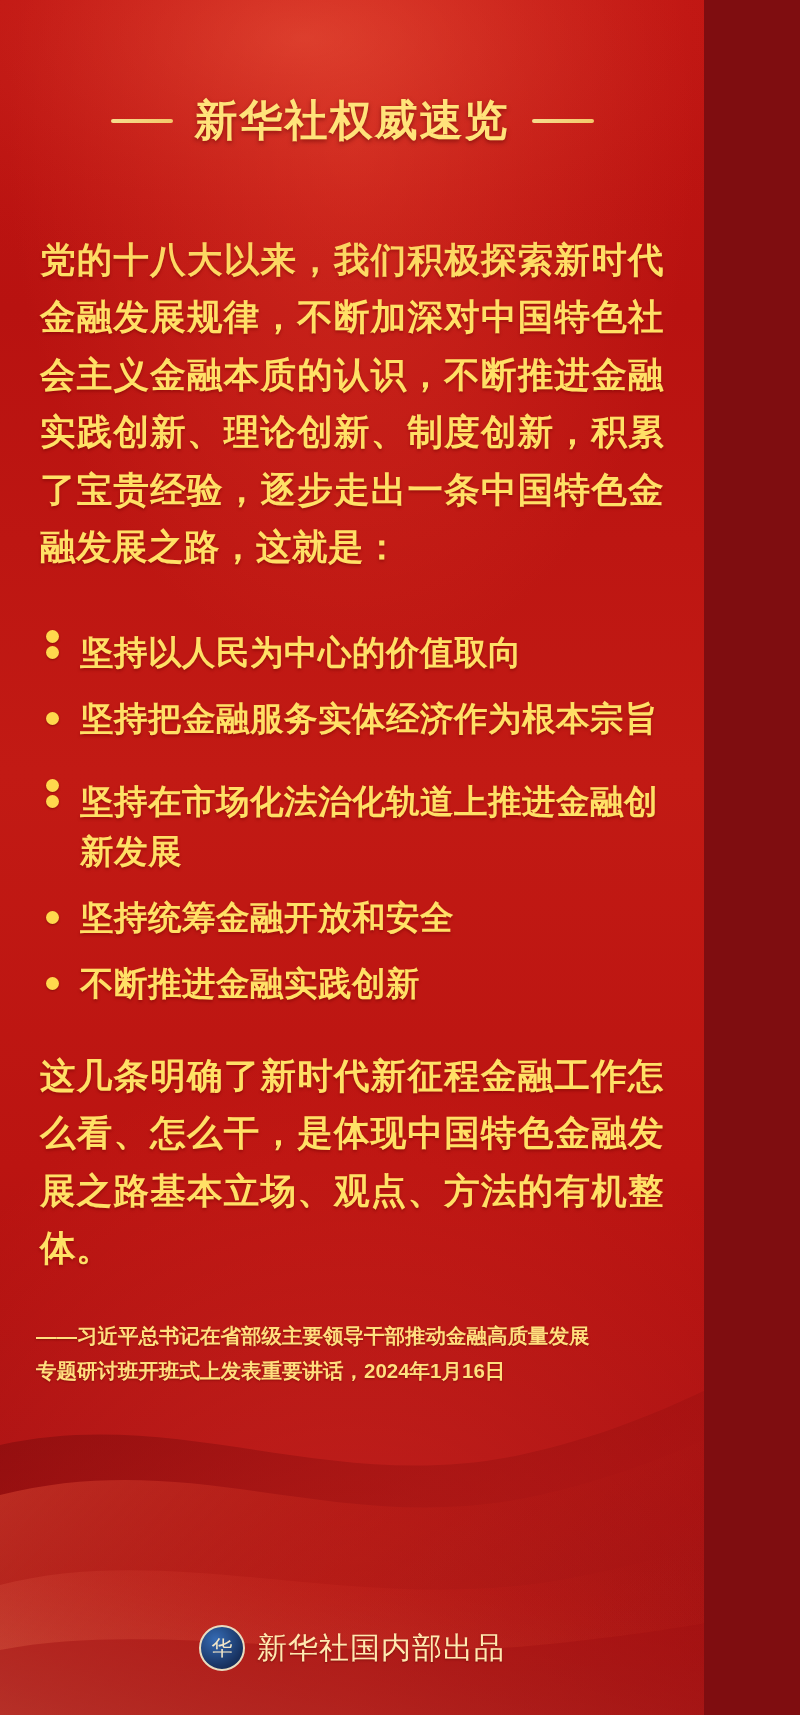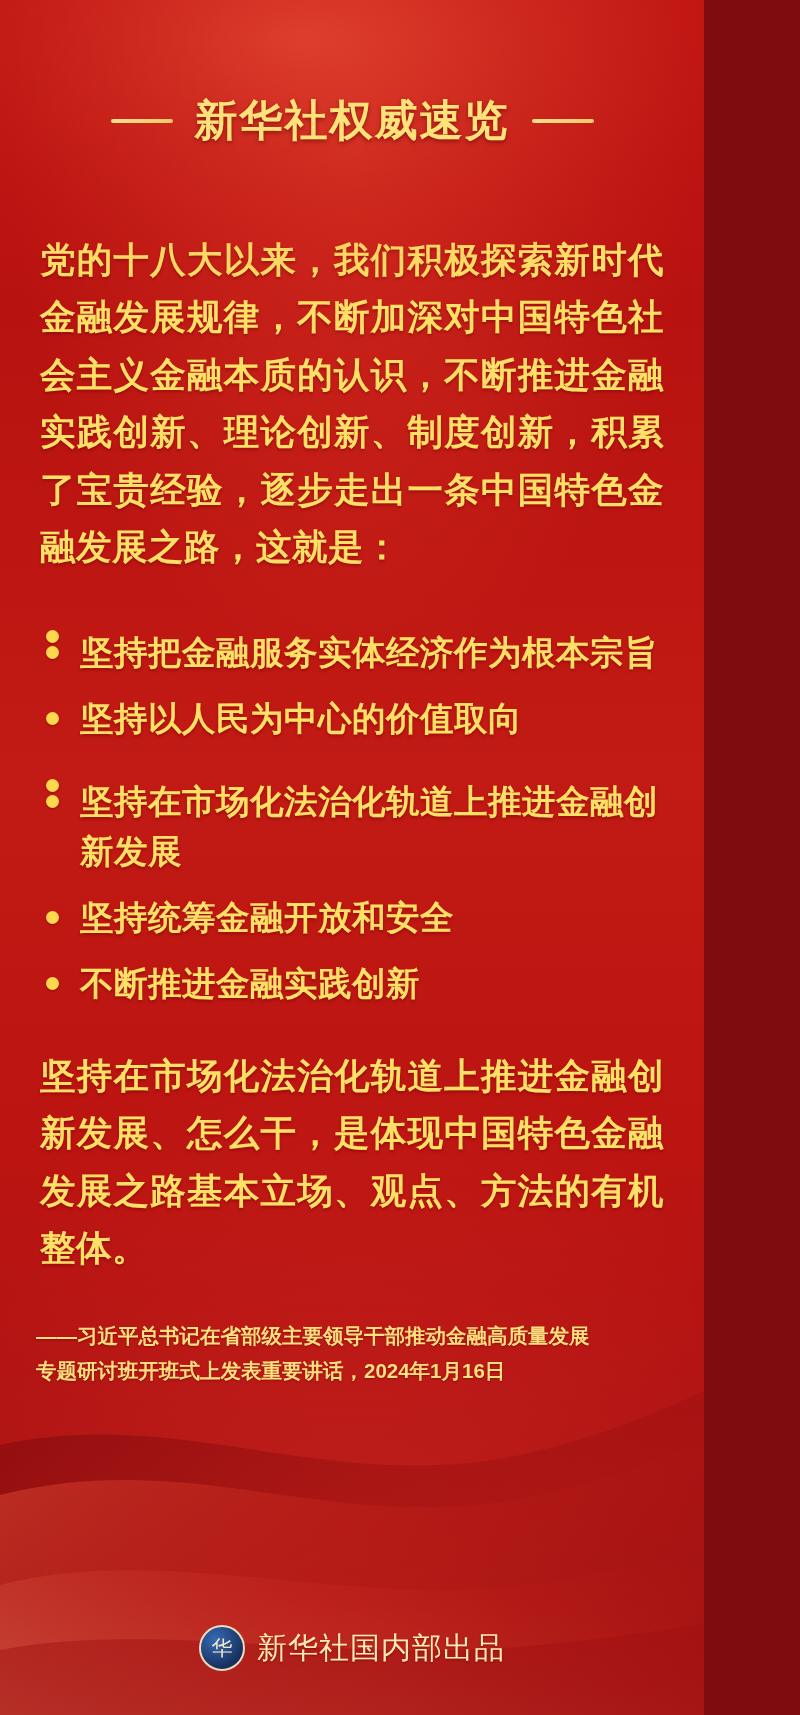--- a/index.html
+++ b/index.html
@@ -211,44 +211,44 @@
   <div class="content">
 
     <p class="lead">党的十八大以来，我们积极探索新时代金融发展规律，不断加深对中国特色社会主义金融本质的认识，不断推进金融实践创新、理论创新、制度创新，积累了宝贵经验，逐步走出一条中国特色金融发展之路，这就是：</p>
 
     <ul class="bullets">
       <li>
         <span class="dot"></span>
       </li>
       <li>
         <span class="dot"></span>
+        <span>坚持以人民为中心的价值取向</span>
+      </li>
+      <li>
+        <span class="dot"></span>
         <span>坚持把金融服务实体经济作为根本宗旨</span>
       </li>
       <li>
         <span class="dot"></span>
-        <span>坚持以人民为中心的价值取向</span>
-      </li>
-      <li>
-        <span class="dot"></span>
       </li>
       <li>
         <span class="dot"></span>
         <span>坚持在市场化法治化轨道上推进金融创新发展</span>
       </li>
       <li>
         <span class="dot"></span>
         <span>坚持统筹金融开放和安全</span>
       </li>
       <li>
         <span class="dot"></span>
         <span>不断推进金融实践创新</span>
       </li>
     </ul>
 
-    <p class="closing">坚持在市场化法治化轨道上推进金融创新发展、怎么干，是体现中国特色金融发展之路基本立场、观点、方法的有机整体。</p>
+    <p class="closing">这几条明确了新时代新征程金融工作怎么看、怎么干，是体现中国特色金融发展之路基本立场、观点、方法的有机整体。</p>
   </div>
 
   <div class="attribution">
     <div>——习近平总书记在省部级主要领导干部推动金融高质量发展</div>
     <div>专题研讨班开班式上发表重要讲话，2024年1月16日</div>
   </div>
 
   <div class="footer">
     <div class="logo">
       <span class="glyph">华</span>

